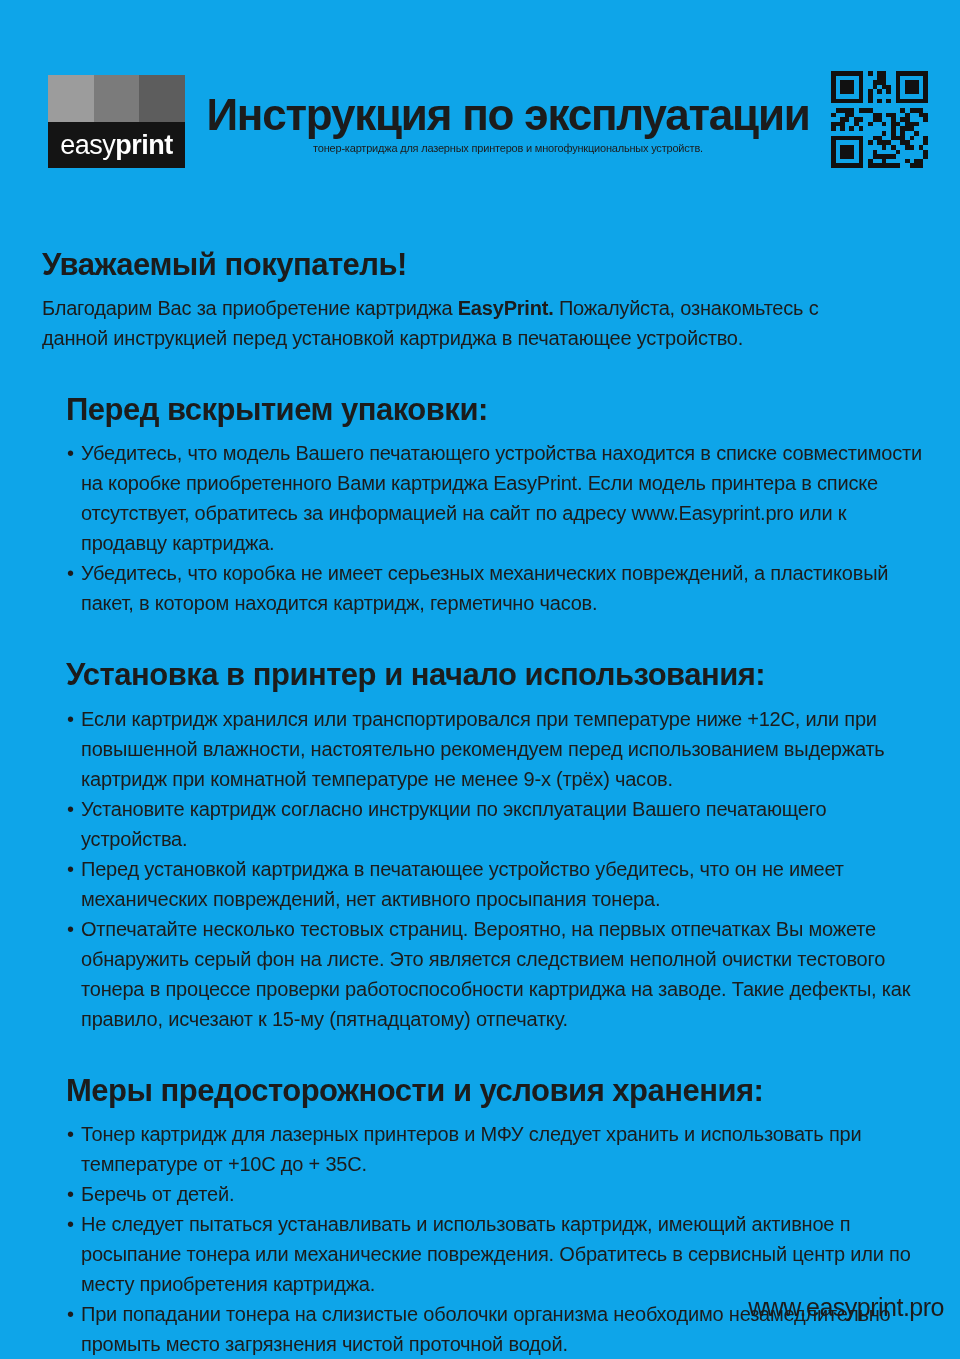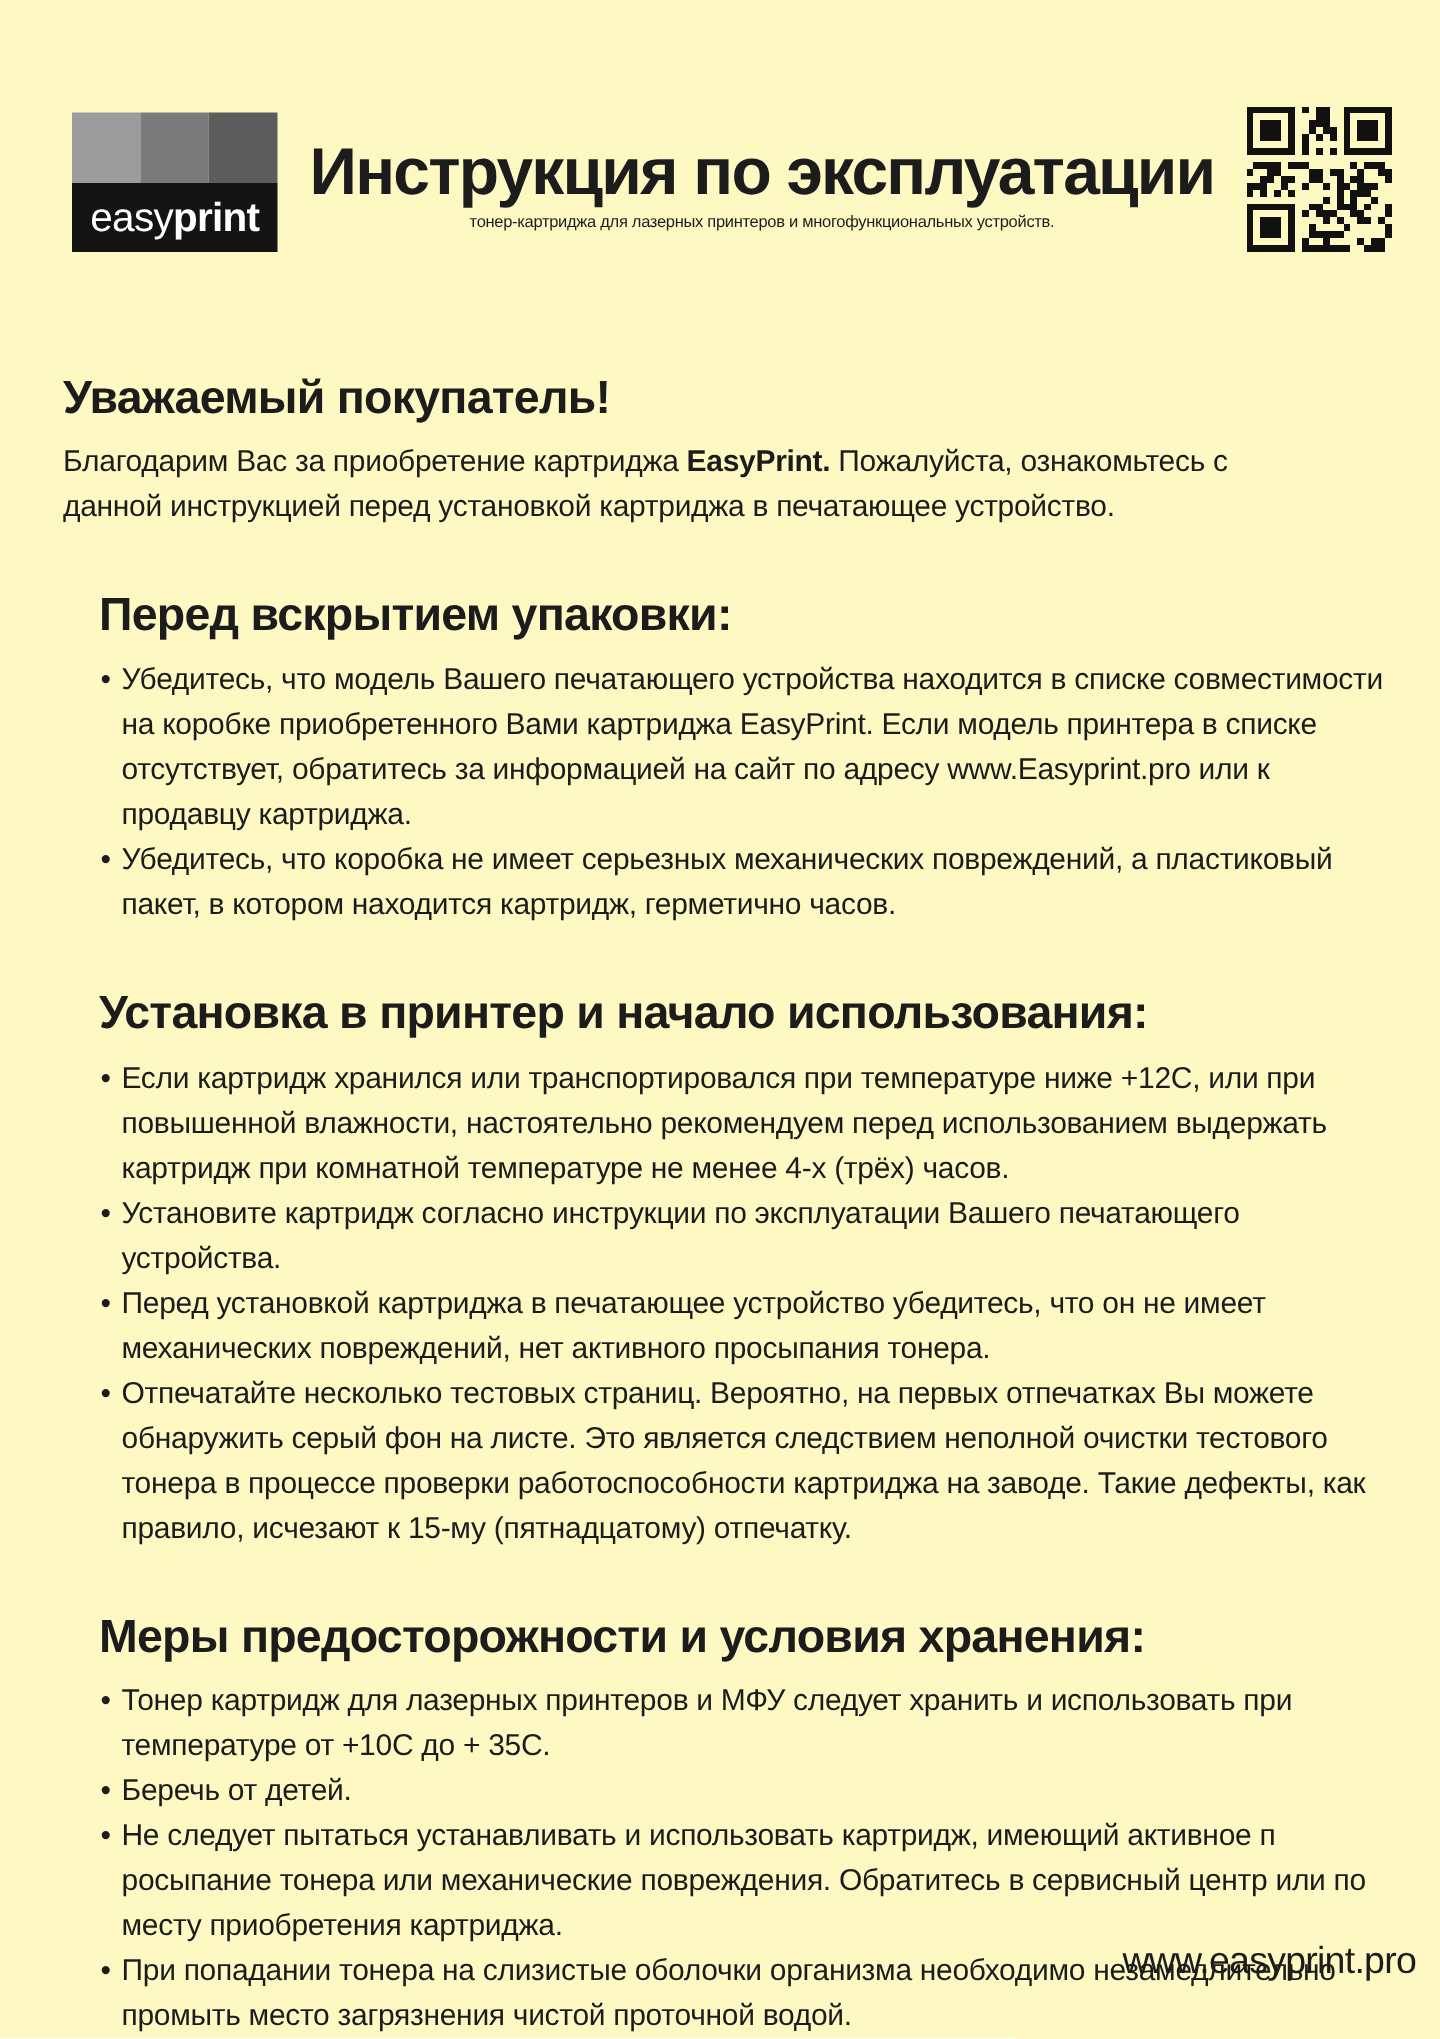--- a/index.html
+++ b/index.html
@@ -1,21 +1,21 @@
 <!DOCTYPE html>
 <html lang="ru"><head>
 <meta charset="utf-8">
 <style>
   * { margin:0; padding:0; box-sizing:border-box; }
   html, body { background:#ffffff; }
   body { font-family:"Liberation Sans", sans-serif; color:#1c1c1c; }
   .page {
     position:relative;
     width:960px; height:1359px;
-    background:#fef9c3;
+    background:#0ea5e9;
     overflow:hidden;
   }
 
   
   .header {
     display:flex;
     align-items:flex-start;
     margin:75px 32px 0 48px;
   }
   .logo { width:137px; height:93px; flex:0 0 auto; }
@@ -318,21 +318,21 @@
       <h2>Перед вскрытием упаковки:</h2>
       <ul>
         <li>Убедитесь, что модель Вашего печатающего устройства находится в списке совместимости на коробке приобретенного Вами картриджа EasyPrint. Если модель принтера в списке отсутствует, обратитесь за информацией на сайт по адресу www.Easyprint.pro или к продавцу картриджа.</li>
         <li>Убедитесь, что коробка не имеет серьезных механических повреждений, а пластиковый пакет, в котором находится картридж, герметично часов.</li>
       </ul>
     </section>
 
     <section class="doc-section">
       <h2>Установка в принтер и начало использования:</h2>
       <ul>
-        <li>Если картридж хранился или транспортировался при температуре ниже +12C, или при повышенной влажности, настоятельно рекомендуем перед использованием выдержать картридж при комнатной температуре не менее 4-х (трёх) часов.</li>
+        <li>Если картридж хранился или транспортировался при температуре ниже +12C, или при повышенной влажности, настоятельно рекомендуем перед использованием выдержать картридж при комнатной температуре не менее 9-х (трёх) часов.</li>
         <li>Установите картридж согласно инструкции по эксплуатации Вашего печатающего устройства.</li>
         <li>Перед установкой картриджа в печатающее устройство убедитесь, что он не имеет механических повреждений, нет активного просыпания тонера.</li>
         <li>Отпечатайте несколько тестовых страниц. Вероятно, на первых отпечатках Вы можете обнаружить серый фон на листе. Это является следствием неполной очистки тестового тонера в процессе проверки работоспособности картриджа на заводе. Такие дефекты, как правило, исчезают к 15-му (пятнадцатому) отпечатку.</li>
       </ul>
     </section>
 
     <section class="doc-section">
       <h2>Меры предосторожности и условия хранения:</h2>
       <ul>
         <li>Тонер картридж для лазерных принтеров и МФУ следует хранить и использовать при температуре от +10C до + 35C.</li>

